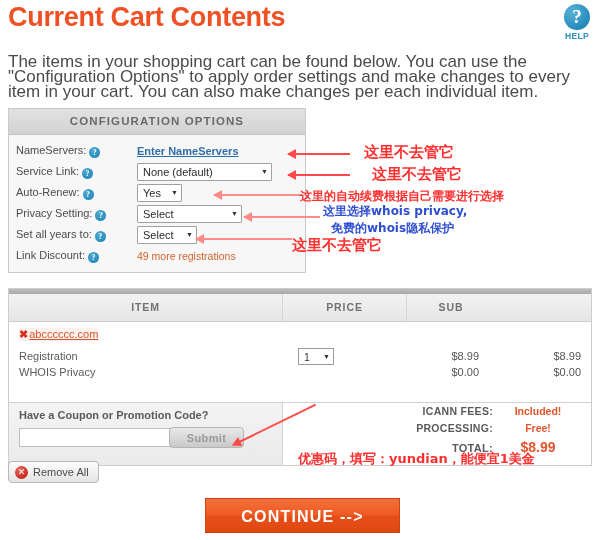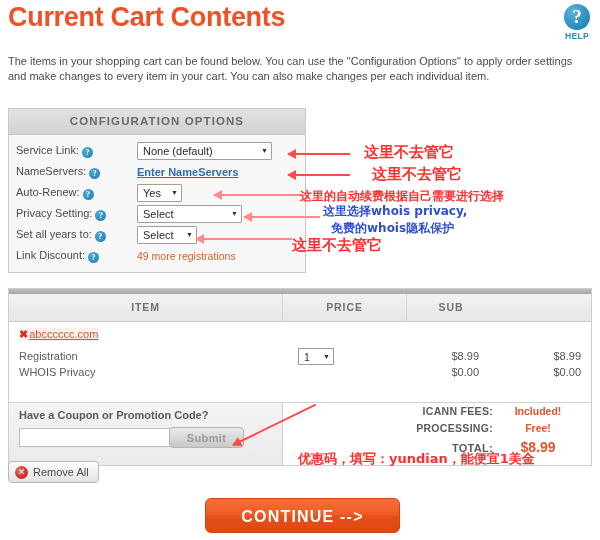--- a/index.html
+++ b/index.html
@@ -53,21 +53,21 @@
     color: #2a8fc0;
     margin-top: 1px;
     letter-spacing: 0.3px;
   }
 
   .intro {
     position: absolute;
     left: 8px;
     top: 54px;
     width: 570px;
-    font-size: 11px;
+    font-size: 17px;
     line-height: 15px;
     color: #4b4b4b;
   }
 
   
   .config-panel {
     position: absolute;
     left: 8px;
     top: 108px;
     width: 298px;
@@ -339,21 +339,21 @@
     line-height: 13px; text-align: center;
     margin-right: 5px;
     font-family: "DejaVu Sans", sans-serif;
   }
 
   
   .continue-btn {
     position: absolute;
     left: 205px; top: 498px;
     width: 195px; height: 35px;
-    border-radius: 6px;
+    border-radius: 0;
     background: linear-gradient(to bottom, #f4703a 0%, #ef5a22 48%, #e64f1a 52%, #e1480f 100%);
     border: 1px solid #cf4410;
     color: #ffffff;
     font-size: 16px;
     font-weight: bold;
     letter-spacing: 1.2px;
     text-align: center;
     line-height: 35px;
     box-sizing: border-box;
   }
@@ -366,35 +366,35 @@
 <div class="help-block">
   <div class="help-circle">?</div>
   <div class="help-label">HELP</div>
 </div>
 
 <div class="intro">The items in your shopping cart can be found below. You can use the "Configuration Options" to apply order settings and make changes to every item in your cart. You can also make changes per each individual item.</div>
 
 <div class="config-panel">
   <div class="config-header">CONFIGURATION OPTIONS</div>
   <div class="config-body">
+
+    <div class="cfg-row">
+      <span class="cfg-label"><span>NameServers:</span><span class="q-icon">?</span></span>
+      <span class="cfg-ctrl">
+        <a class="ns-link">Enter NameServers</a>
+      </span>
+    </div>
 
     <div class="cfg-row">
       <span class="cfg-label"><span>Service Link:</span><span class="q-icon">?</span></span>
       <span class="cfg-ctrl">
         <span class="sel sel-w-service">
           <span>None (default)</span>
           <span class="caret">▼</span>
         </span>
-      </span>
-    </div>
-
-    <div class="cfg-row">
-      <span class="cfg-label"><span>NameServers:</span><span class="q-icon">?</span></span>
-      <span class="cfg-ctrl">
-        <a class="ns-link">Enter NameServers</a>
       </span>
     </div>
 
     <div class="cfg-row">
       <span class="cfg-label"><span>Auto-Renew:</span><span class="q-icon">?</span></span>
       <span class="cfg-ctrl">
         <span class="sel sel-w-yes">
           <span>Yes</span>
           <span class="caret">▼</span>
         </span>

